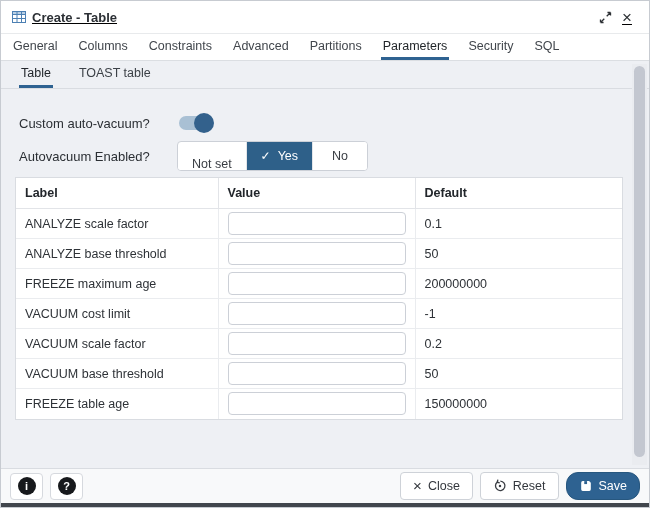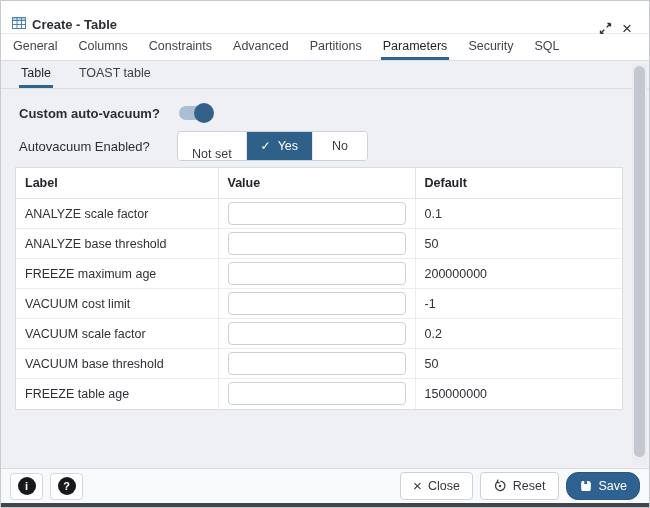--- a/index.html
+++ b/index.html
@@ -13,24 +13,25 @@
     width:650px; height:508px;
     border:1px solid #c7cbd1;
     background:#ffffff;
     display:flex; flex-direction:column;
     overflow:hidden;
   }
 
   
   .titlebar {
     height:28px; flex:0 0 28px;
-    display:flex; align-items:flex-start;
+    display:flex; align-items:center;
     padding:16px 11px;
     background:#ffffff;
     border-bottom:1px solid #e8eaec;
+    text-decoration:underline;
   }
   .titlebar .app-icon { display:flex; align-items:center; }
   .titlebar .title {
     font-size:13px; font-weight:bold; color:#2c3035;
     margin-left:6px; flex:1;
   }
   .win-btn {
     width:22px; height:22px;
     display:flex; align-items:center; justify-content:center;
     cursor:pointer; color:#2d3135; background:none; border:none;
@@ -68,21 +69,21 @@
   .subtab {
     font-size:12.5px; color:#3c4147;
     display:flex; align-items:center;
     margin-right:24px; padding:8px 2px;
     border:none; background:none; cursor:pointer;
     border-bottom:3px solid transparent;
   }
   .subtab.active { color:#22262b; border-bottom-color:#2e6291; }
 
   .field-row { display:flex; align-items:center; padding-left:18px; }
-  .toggle-row { margin-top:10px; height:28px;font-weight:bold; }
+  .toggle-row { margin-top:20px; height:28px; }
   .radio-row  { margin-top:3px;  height:32px; }
   .field-label { width:158px; font-size:13px; color:#2b2f34; }
 
   
   .switch {
     position:relative; width:32px; height:14px;
     background:#a9c0d4; border-radius:8px;
     border:none; cursor:pointer; margin-left:2px;
   }
   .switch .knob {

